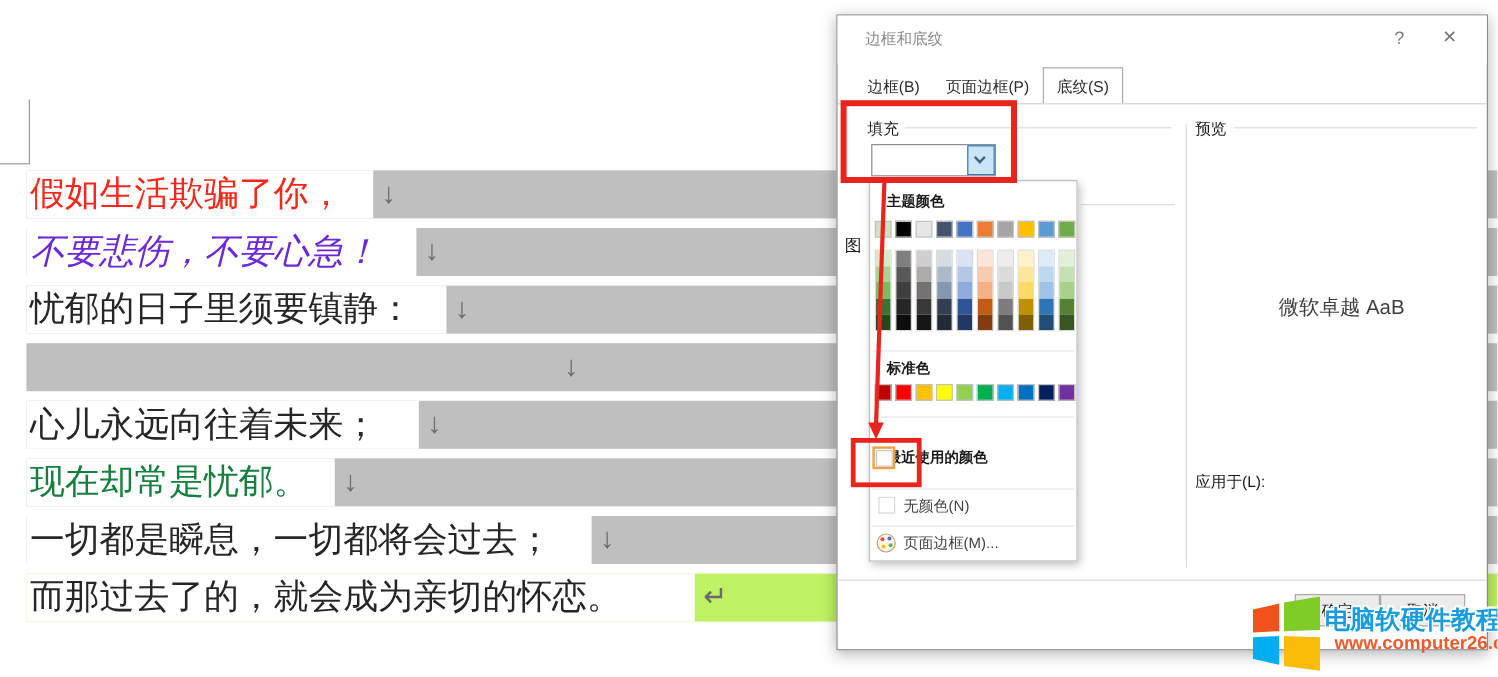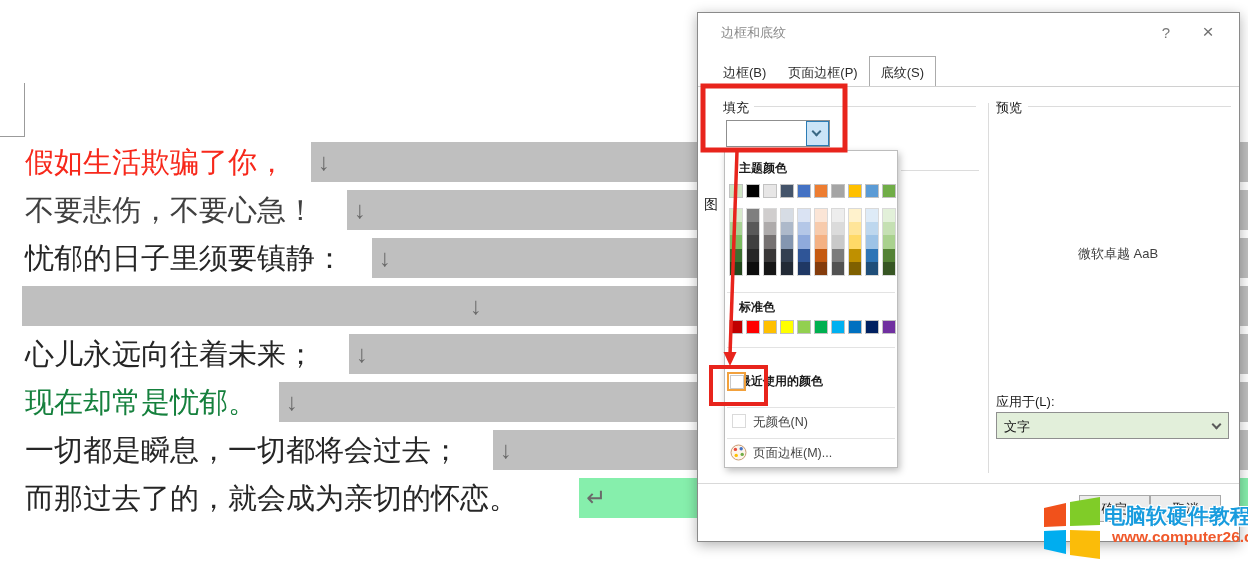--- a/index.html
+++ b/index.html
@@ -52,21 +52,21 @@
   .vcol { width:14px; margin-right:3px; border:1px solid #d9d9d9; }
   .vcell { width:12px; height:13.2px; }
   #recent-wrap { position:absolute; left:2px; top:221px; width:19px; height:19px; border:2px solid #f2a13c; background:#fff; }
   #recent-wrap .sw { margin:0; width:14px; height:14px; margin-left:0.5px; margin-top:0.5px; }
   .pk-item { position:absolute; left:0; width:172px; height:26px; color:#444; }
   .pk-item .ilabel { position:absolute; left:28px; top:5px; font-size:12.5px; }
   #nocolor-sw { position:absolute; left:7px; top:5px; width:14px; height:14px; background:#fff; border:1px solid #dadada; }
   #morecolors-ic { position:absolute; left:5px; top:4px; }
 
   
-  #preview-sample { position:absolute; left:330px; top:232px; width:180px; text-align:center; font-size:13px; color:#3f3f3f; }
+  #preview-sample { position:absolute; left:330px; top:232px; width:180px; text-align:center; font-size:17px; color:#3f3f3f; }
   #applyto-combo { position:absolute; left:298px; top:399px; width:233px; height:27px; background:#e2efda; border:1px solid #8f8f8f; }
   #applyto-combo .val { position:absolute; left:7px; top:5px; font-size:13px; color:#1a1a1a; }
   #applyto-combo .chev { right:8px; top:8px; border-color:#5a5a5a; }
 
   .btn { position:absolute; top:482px; width:71px; height:27px; background:#ececec; border:1px solid #a9a9a9;
          text-align:center; line-height:25px; font-size:13px; color:#1a1a1a; }
   #btn-ok { left:381px; } #btn-cancel { left:452px;text-decoration:underline; }
 
   
   #annot { position:absolute; left:0; top:0; width:1248px; height:564px; z-index:30; pointer-events:none; }
@@ -83,21 +83,21 @@
 
   <div>
     <div class="corner-v"></div>
     <div class="corner-h"></div>
     <div id="doc-body">
         <div class="para" style="top: 142px; background: rgb(191, 191, 191);">
           <span class="textbox" style="width: 289px; color: rgb(247, 40, 27);">假如生活欺骗了你，</span>
           <span class="linemark" style="left: 296px;">↓</span>
         </div>
         <div class="para" style="top: 190px; background: rgb(191, 191, 191);">
-          <span class="textbox" style="width: 325px; color: #404040;">不要悲伤，不要心急！</span>
+          <span class="textbox" style="width: 325px; color: #6d28d9; font-style: italic;">不要悲伤，不要心急！</span>
           <span class="linemark" style="left: 332px;">↓</span>
         </div>
         <div class="para" style="top: 238px; background: rgb(191, 191, 191);">
           <span class="textbox" style="width: 350px; color: rgb(38, 38, 38);">忧郁的日子里须要镇静：</span>
           <span class="linemark" style="left: 357px;">↓</span>
         </div>
         <div class="para" style="top: 286px; background: rgb(191, 191, 191);">
           <span class="linemark" style="left: 448px;">↓</span>
         </div>
         <div class="para" style="top: 334px; background: rgb(191, 191, 191);">
@@ -105,21 +105,21 @@
           <span class="linemark" style="left: 334px;">↓</span>
         </div>
         <div class="para" style="top: 382px; background: rgb(191, 191, 191);">
           <span class="textbox" style="width: 257px; color: #15803d;">现在却常是忧郁。</span>
           <span class="linemark" style="left: 264px;">↓</span>
         </div>
         <div class="para" style="top: 430px; background: rgb(191, 191, 191);">
           <span class="textbox" style="width: 471px; color: rgb(38, 38, 38);">一切都是瞬息，一切都将会过去；</span>
           <span class="linemark" style="left: 478px;">↓</span>
         </div>
-        <div class="para" style="top: 478px; background: #86efac;">
+        <div class="para" style="top: 478px; background: #bef264;">
           <span class="textbox" style="width: 557px; color: rgb(38, 38, 38);">而那过去了的，就会成为亲切的怀恋。</span>
           <span class="linemark" style="left: 564px;">↵</span>
         </div>
       </div>
   </div>
 
   <div id="dialog">
     <div id="titlebar">
       <span id="dlg-title">边框和底纹</span>
       <span id="dlg-help">?</span>
@@ -268,24 +268,20 @@
             <circle cx="12.2" cy="10.4" r="1.7" fill="#70ad47"></circle>
             <circle cx="6.2" cy="11.4" r="1.7" fill="#ffc000"></circle>
           </svg>
         </span>
         <span class="ilabel">页面边框(M)...</span>
       </div>
     </div>
 
     <div id="preview-sample">微软卓越 AaB</div>
     <span class="group-label" style="left:298px;top:380px;">应用于(L):</span>
-    <div id="applyto-combo">
-      <span class="val">文字</span>
-      <span class="chev"></span>
-    </div>
 
     <div id="footer-line"></div>
     <div class="btn" id="btn-ok">确定</div>
     <div class="btn" id="btn-cancel">取消</div>
   </div>
 
   <svg id="annot" viewBox="0 0 1248 564">
     <rect x="703" y="86" width="142" height="64" fill="none" stroke="#e8241c" stroke-width="5"></rect>
     <line x1="737" y1="151" x2="730" y2="355" stroke="#e8241c" stroke-width="3.5"></line>
     <polygon points="723.5,352 736.5,352 730,366" fill="#e8241c"></polygon>

